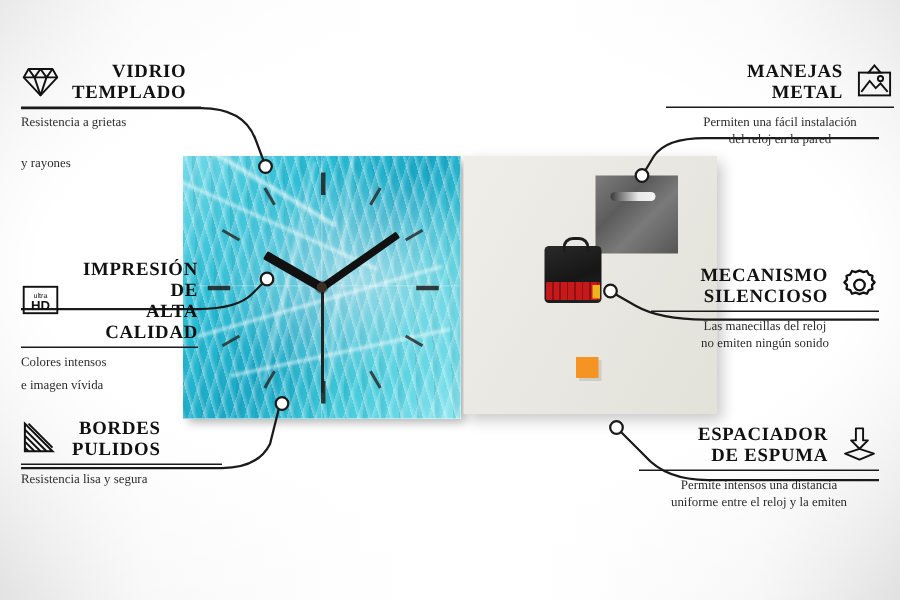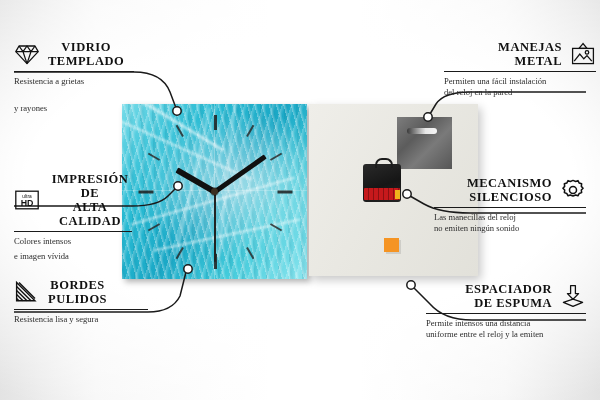--- a/index.html
+++ b/index.html
@@ -78,25 +78,25 @@
 
   
   .callout{position:absolute;}
   .co-head{display:flex;align-items:center;gap:8px;}
   .co-title{font-size:12.5px;line-height:14px;letter-spacing:.5px;color:#111;
             font-variant:small-caps;text-transform:uppercase;font-weight:700;}
   .co-rule{height:1.4px;background:#1a1a1a;margin-top:3px;}
   .co-desc{font-size:8.6px;line-height:11px;color:#2c2c2c;margin-top:4px;font-family:Liberation Serif, serif;}
 
   .left .co-head{justify-content:flex-start;}
-  .left .co-title{text-align:center;}
+  .left .co-title{text-align:right;}
   .left .co-desc{text-align:left;}
   .right .co-head{justify-content:flex-end;}
   .right .co-title{text-align:right;}
-  .right .co-desc{text-align:left;}
+  .right .co-desc{text-align:center;}
 
   .ico{width:26px;height:24px;flex:0 0 26px;display:block;}
 
   
   .wires{position:absolute;inset:0;pointer-events:none;}
 </style>
 </head>
 <body>
 
 <div id="stage">

